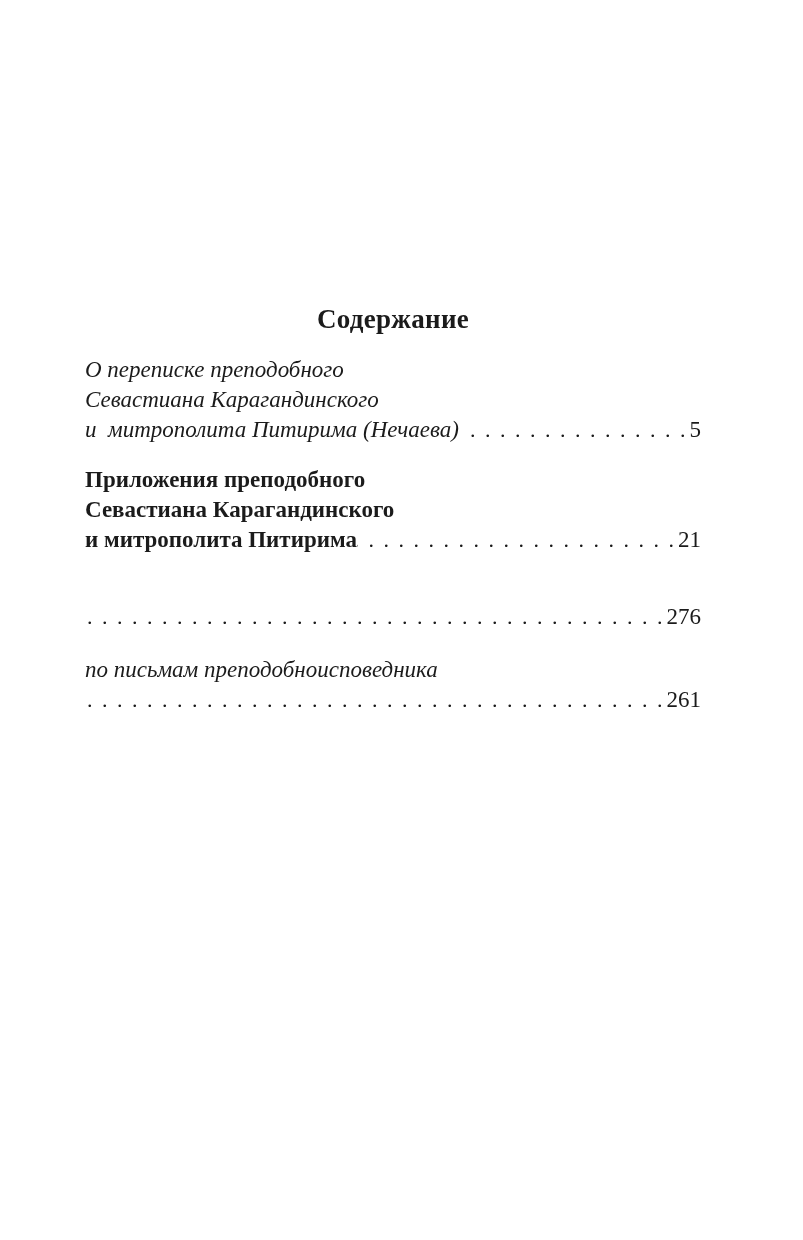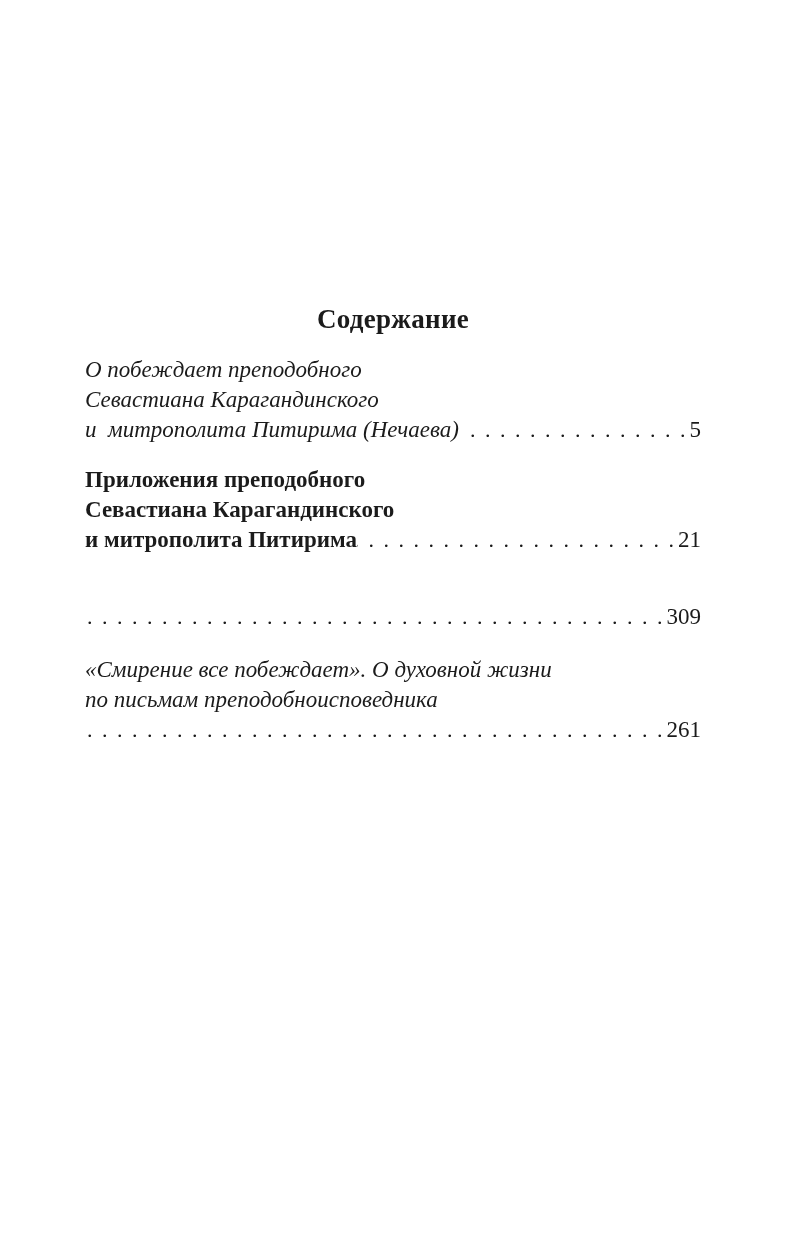--- a/index.html
+++ b/index.html
@@ -65,21 +65,21 @@
 </style>
 </head>
 <body>
 
 <div class="book-page">
   <div class="toc">
 
     <div class="toc-title">Содержание</div>
 
     <div class="entry italic entry-1">
-      <div class="line">О побеждает преподобного</div>
+      <div class="line">О переписке преподобного</div>
       <div class="line">Севастиана Карагандинского</div>
       <div class="line last">
         <span class="text">и  митрополита Питирима (Нечаева)</span>
         <span class="leader">. . . . . . . . . . . . . . . . . . . . . . . . . . . . . . . . . . . . . . . . . . . . . . . . . . . . . . . . . . . . . . . . . . . . . . . . . . . . . . . . . . . . . . . . . . . . . . . . . . . .</span>
         <span class="pagenum">5</span>
       </div>
     </div>
 
     <div class="entry bold entry-2">
       <div class="line">Приложения преподобного</div>
@@ -87,26 +87,25 @@
       <div class="line last">
         <span class="text">и митрополита Питирима</span>
         <span class="leader">. . . . . . . . . . . . . . . . . . . . . . . . . . . . . . . . . . . . . . . . . . . . . . . . . . . . . . . . . . . . . . . . . . . . . . . . . . . . . . . . . . . . . . . . . . . . . . . . . . . .</span>
         <span class="pagenum">21</span>
       </div>
     </div>
 
     <div class="entry bold entry-3">
       <div class="line last">
         <span class="leader">. . . . . . . . . . . . . . . . . . . . . . . . . . . . . . . . . . . . . . . . . . . . . . . . . . . . . . . . . . . . . . . . . . . . . . . . . . . . . . . . . . . . . . . . . . . . . . . . . . . .</span>
-        <span class="pagenum">309</span>
+        <span class="pagenum">276</span>
       </div>
     </div>
 
     <div class="entry italic entry-4">
-      <div class="line">«Смирение все побеждает». О духовной жизни</div>
       <div class="line">по письмам преподобноисповедника</div>
       <div class="line last">
         <span class="leader">. . . . . . . . . . . . . . . . . . . . . . . . . . . . . . . . . . . . . . . . . . . . . . . . . . . . . . . . . . . . . . . . . . . . . . . . . . . . . . . . . . . . . . . . . . . . . . . . . . . .</span>
         <span class="pagenum">261</span>
       </div>
     </div>
 
   </div>
 </div>
 

